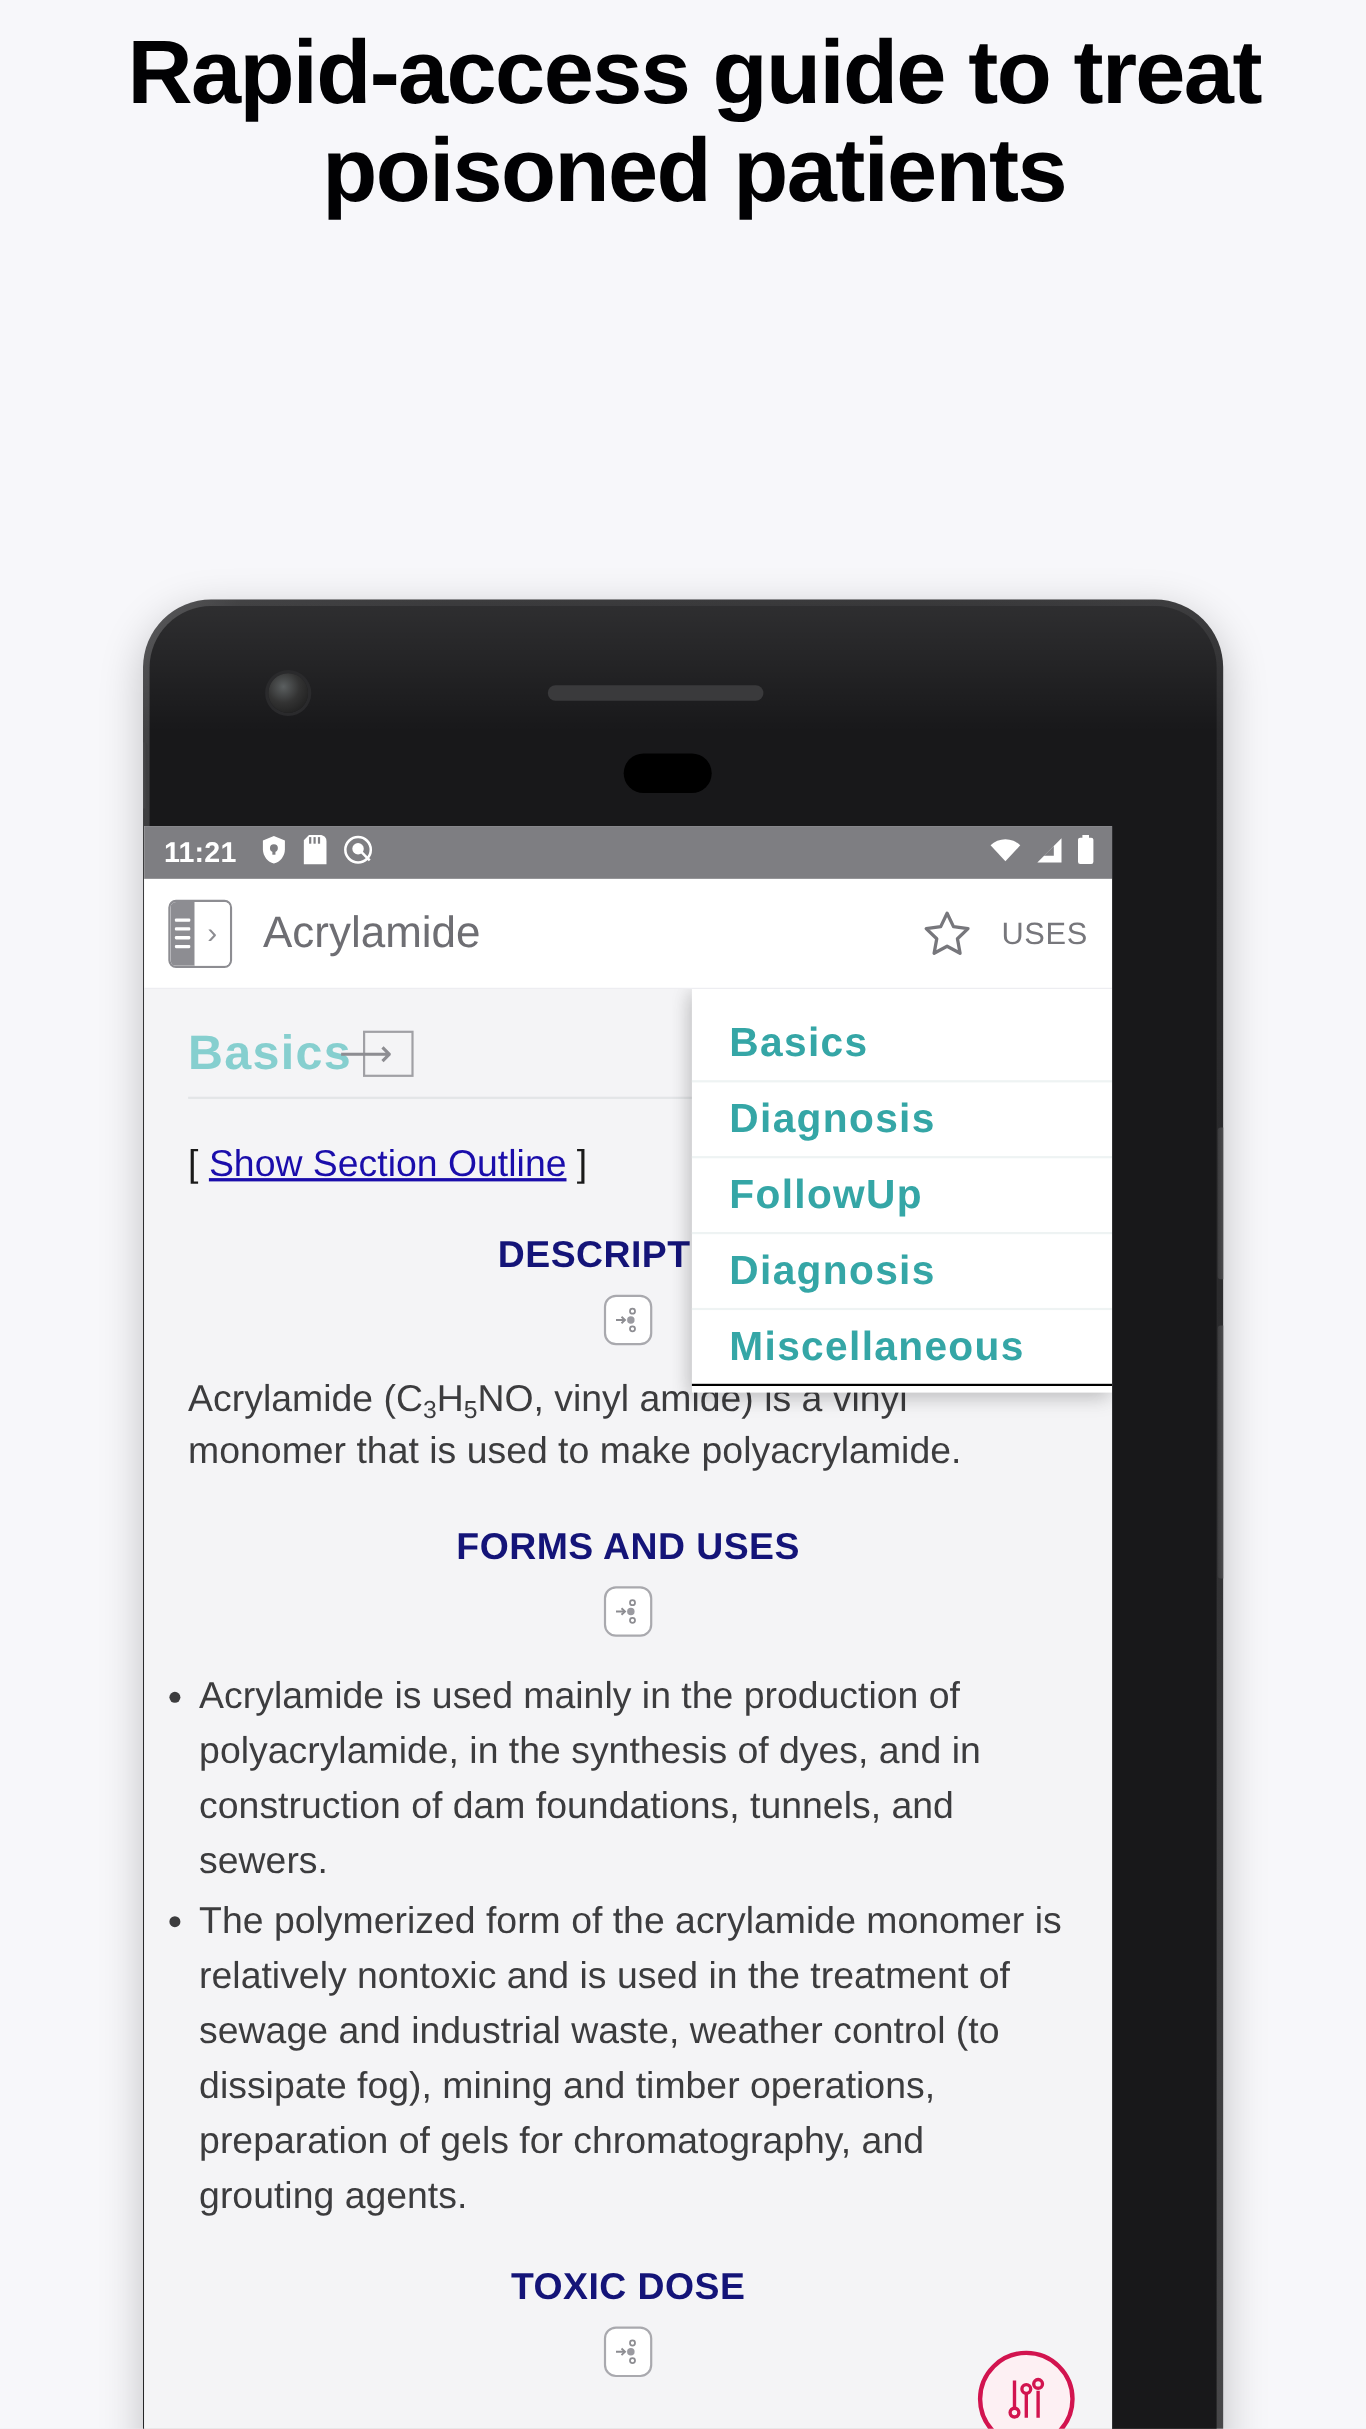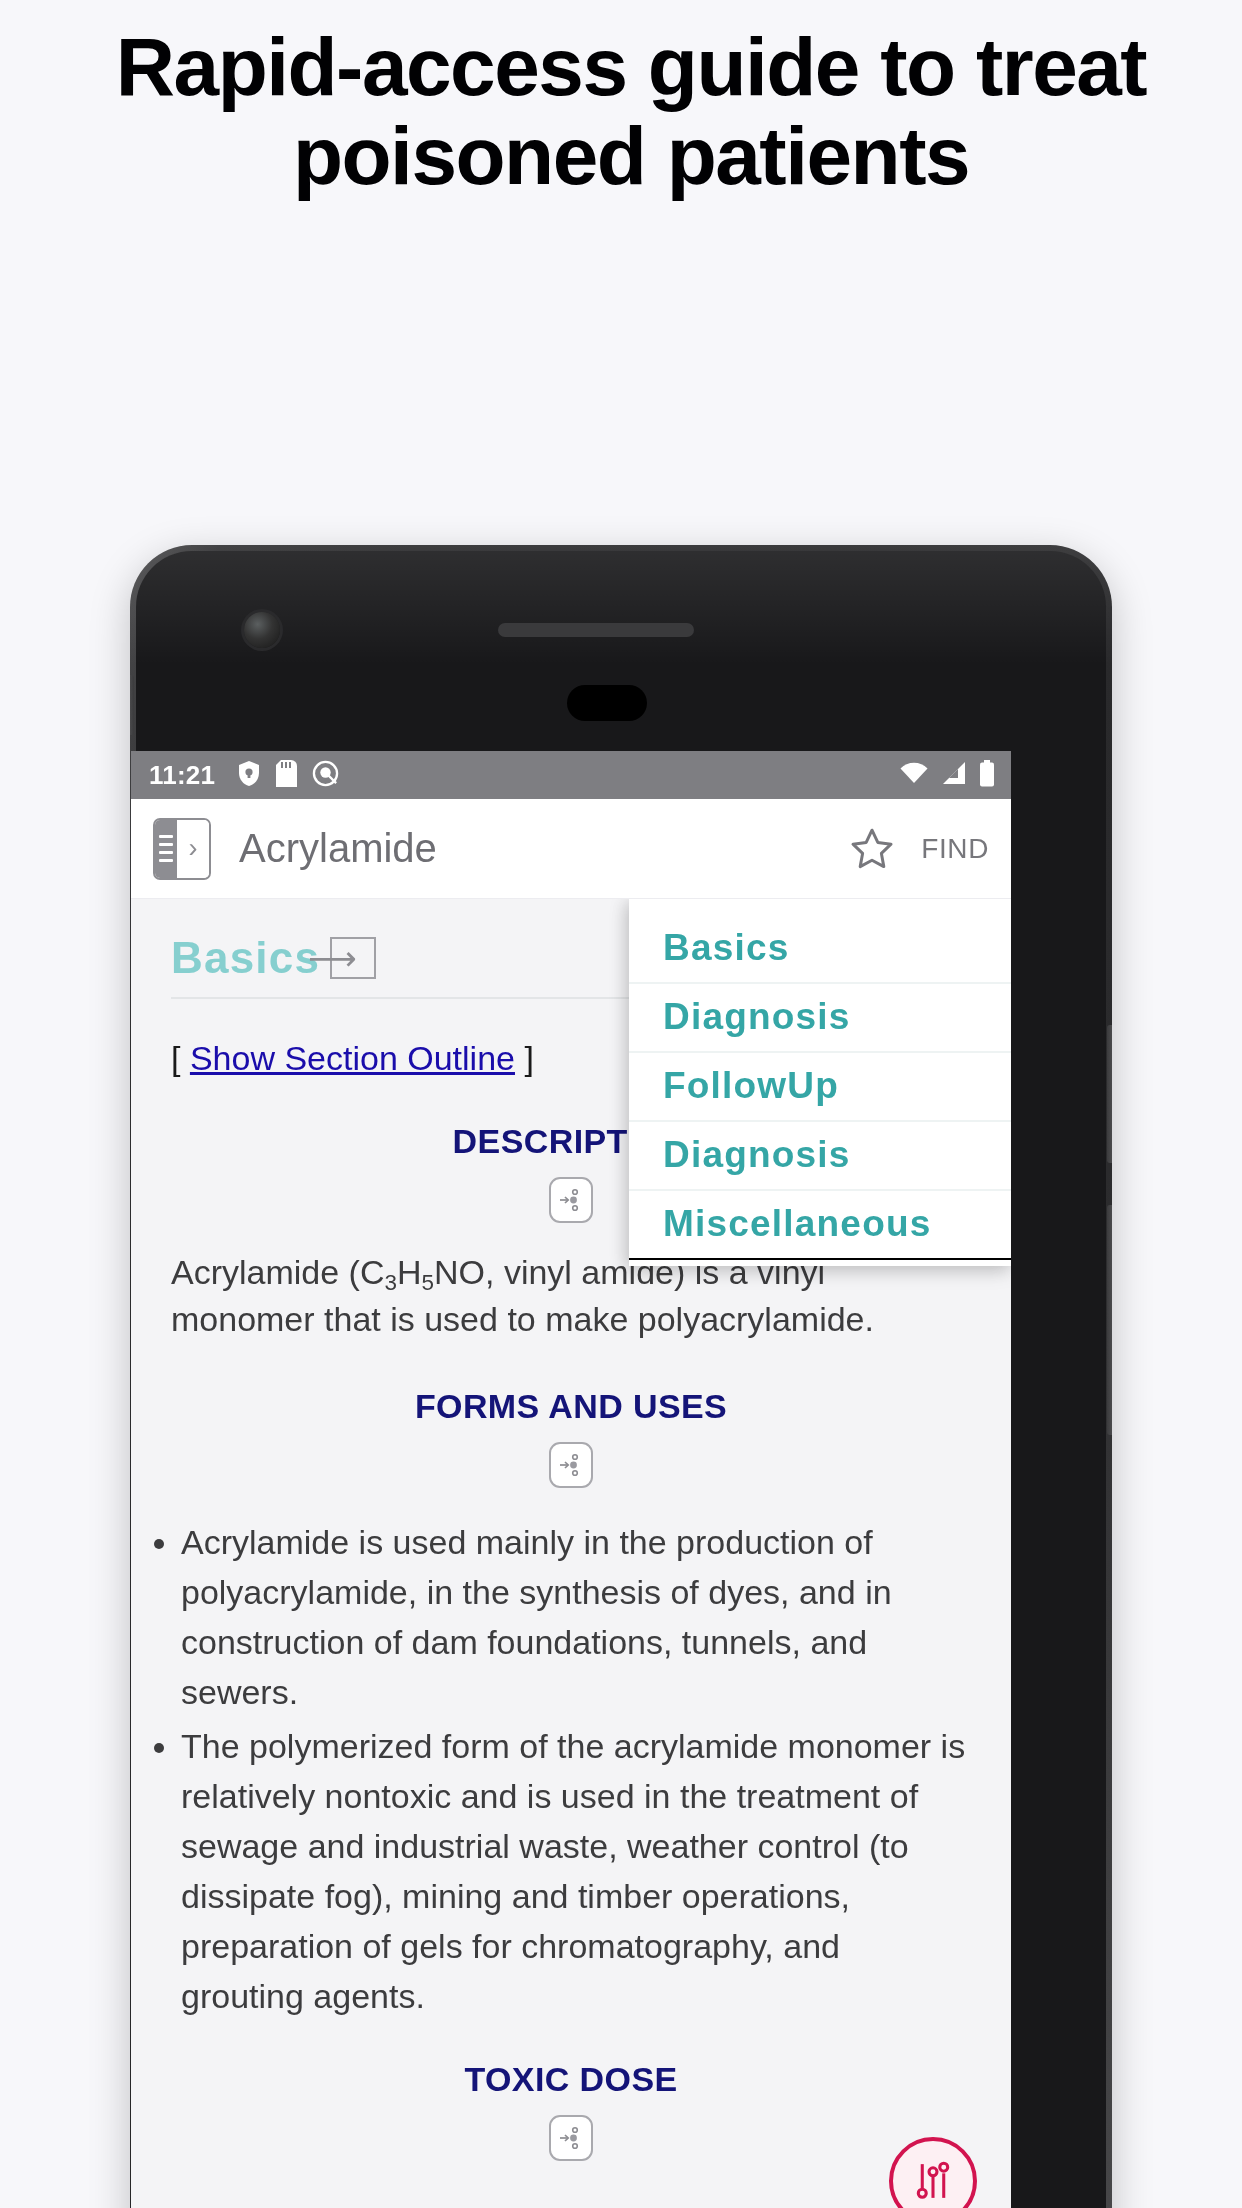--- a/index.html
+++ b/index.html
@@ -297,21 +297,21 @@
             </span>
           <span class="right">›</span>
         </div>
         <div class="appbar-title">Acrylamide</div>
         <div class="appbar-spacer"></div>
         <div class="star-btn">
           <svg width="50" height="48" viewBox="0 0 24 24" fill="none" stroke="#77777c" stroke-width="1.5" stroke-linejoin="round">
               <path d="M12 2.6l2.9 6.1 6.6.9-4.8 4.6 1.2 6.6L12 17.6 6.1 20.8l1.2-6.6L2.5 9.6l6.6-.9z"></path>
             </svg>
         </div>
-        <div class="find-btn">FIND</div>
+        <div class="find-btn">USES</div>
       </div>
 
       <div class="content">
 
         <div class="section-head">
           <span class="title">Basics</span>
           <span class="jump-box">
             <span class="arr">⟶</span>
           </span>
         </div>

